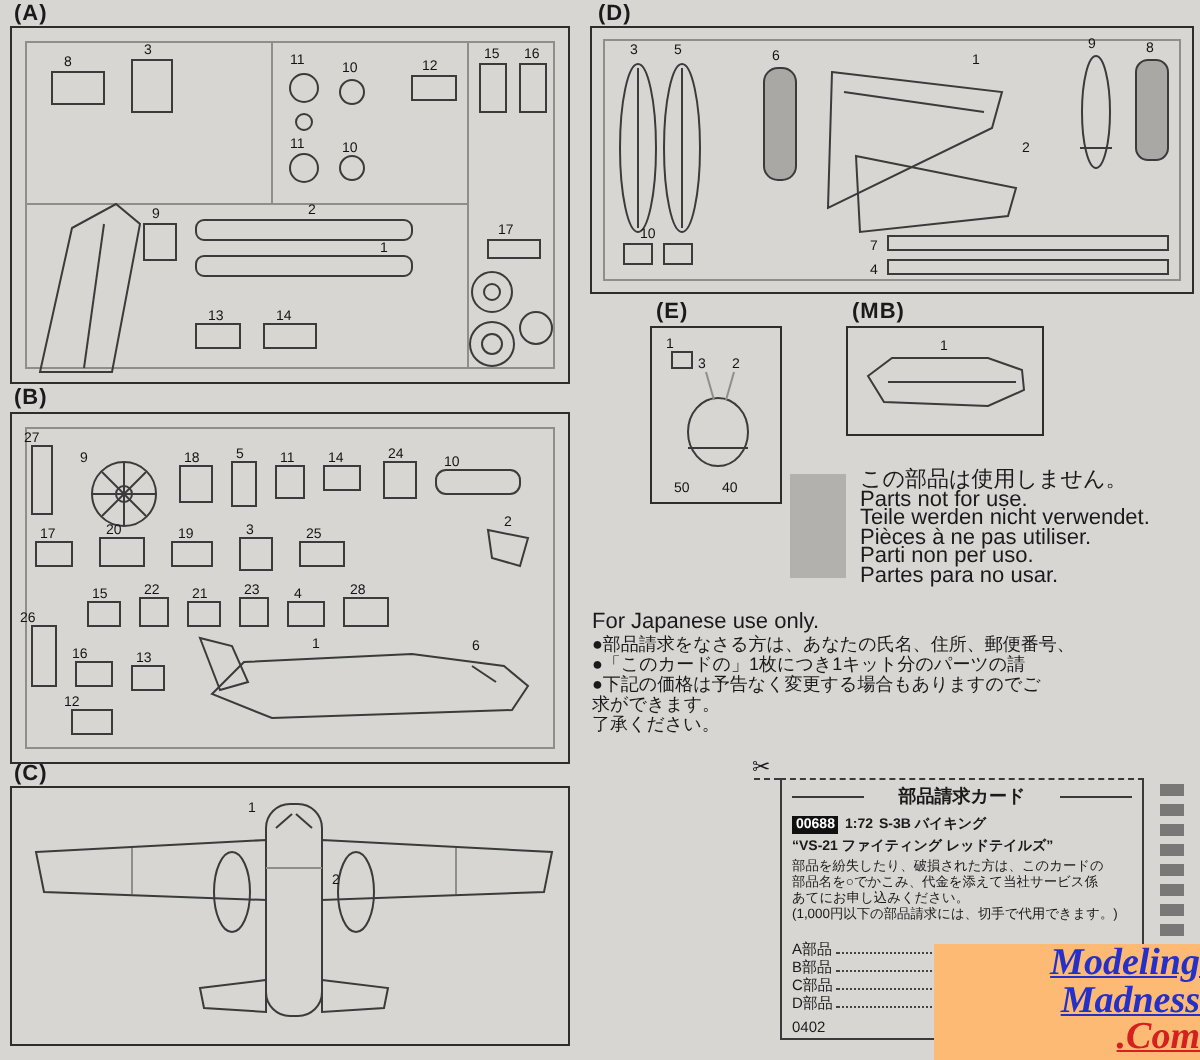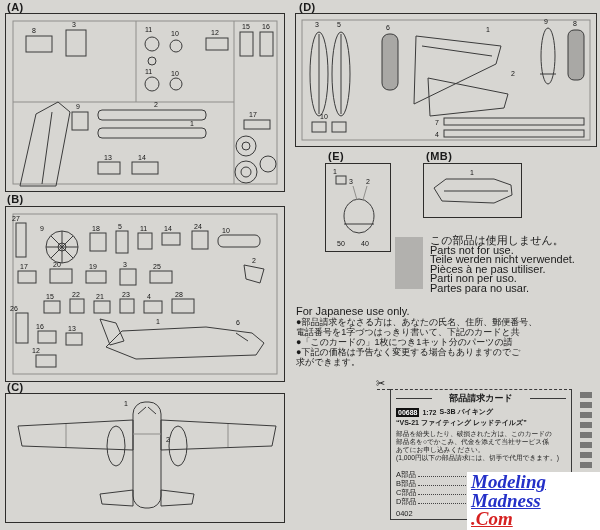--- a/index.html
+++ b/index.html
@@ -21,21 +21,21 @@
   .badge{background:#101010;color:#fff;padding:0 2px;line-height:9px;}
   .kitsub{font-size:7px;font-weight:bold;margin-top:1px;}
   .cbody{font-size:6.7px;line-height:8px;margin-top:2px;}
   .prows{margin-top:8px;font-size:7.5px;width:158px;}
   .prow{display:flex;align-items:baseline;height:9px;}
   .dots{flex:1;border-bottom:1px dotted #444;margin:0 2px 2px;}
   .code{font-size:7.5px;margin-top:3px;}
   .scissors{position:absolute;font-size:11px;}
   .cutlead{position:absolute;width:13px;height:0;border-top:1px dashed #3a3a3a;}
   .edge{position:absolute;width:12px;background:repeating-linear-gradient(180deg,#454545 0 6px,rgba(0,0,0,0) 6px 10px);opacity:.65;}
-  .logo{position:absolute;background:#ffffff;padding:1px 0 0 4px;box-sizing:border-box;z-index:9;}
+  .logo{position:absolute;background:#fdba74;padding:1px 0 0 4px;box-sizing:border-box;z-index:9;text-align:right;}
   .logo div{font-family:"Liberation Serif",serif;font-style:italic;font-weight:bold;
             font-size:19px;line-height:18.5px;color:#2430c8;text-decoration:underline;white-space:nowrap;}
   .logo .com{color:#d62020;}
 </style>
 </head>
 <body>
 
 <div class="page">
 
   <span class="ptag" style="left:7px;top:1px">(A)</span>
@@ -235,24 +235,24 @@
     <div>Teile werden nicht verwendet.</div>
     <div>Pièces à ne pas utiliser.</div>
     <div>Parti non per uso.</div>
     <div>Partes para no usar.</div>
   </div>
 
   <div class="fjuo" style="left:296px;top:305px">For Japanese use only.</div>
 
   <div class="notes" style="left:296px;top:317px">
     <div>●部品請求をなさる方は、あなたの氏名、住所、郵便番号、</div>
-    <div>電話番号を1字づつはっきり書いて、下記のカードと共</div>
     <div>●「このカードの」1枚につき1キット分のパーツの請</div>
     <div>●下記の価格は予告なく変更する場合もありますのでご</div>
     <div>求ができます。</div>
+    <div>了承ください。</div>
   </div>
 
   <span class="scissors" style="left:376px;top:377px">✂</span>
   <div class="cutlead" style="left:377px;top:389px"></div>
 
   <div class="card" style="left:390px;top:389px;width:182px;height:131px">
     <div class="card-title">
       <span class="rule"></span>
       <span>部品請求カード</span>
       <span class="rule"></span>

